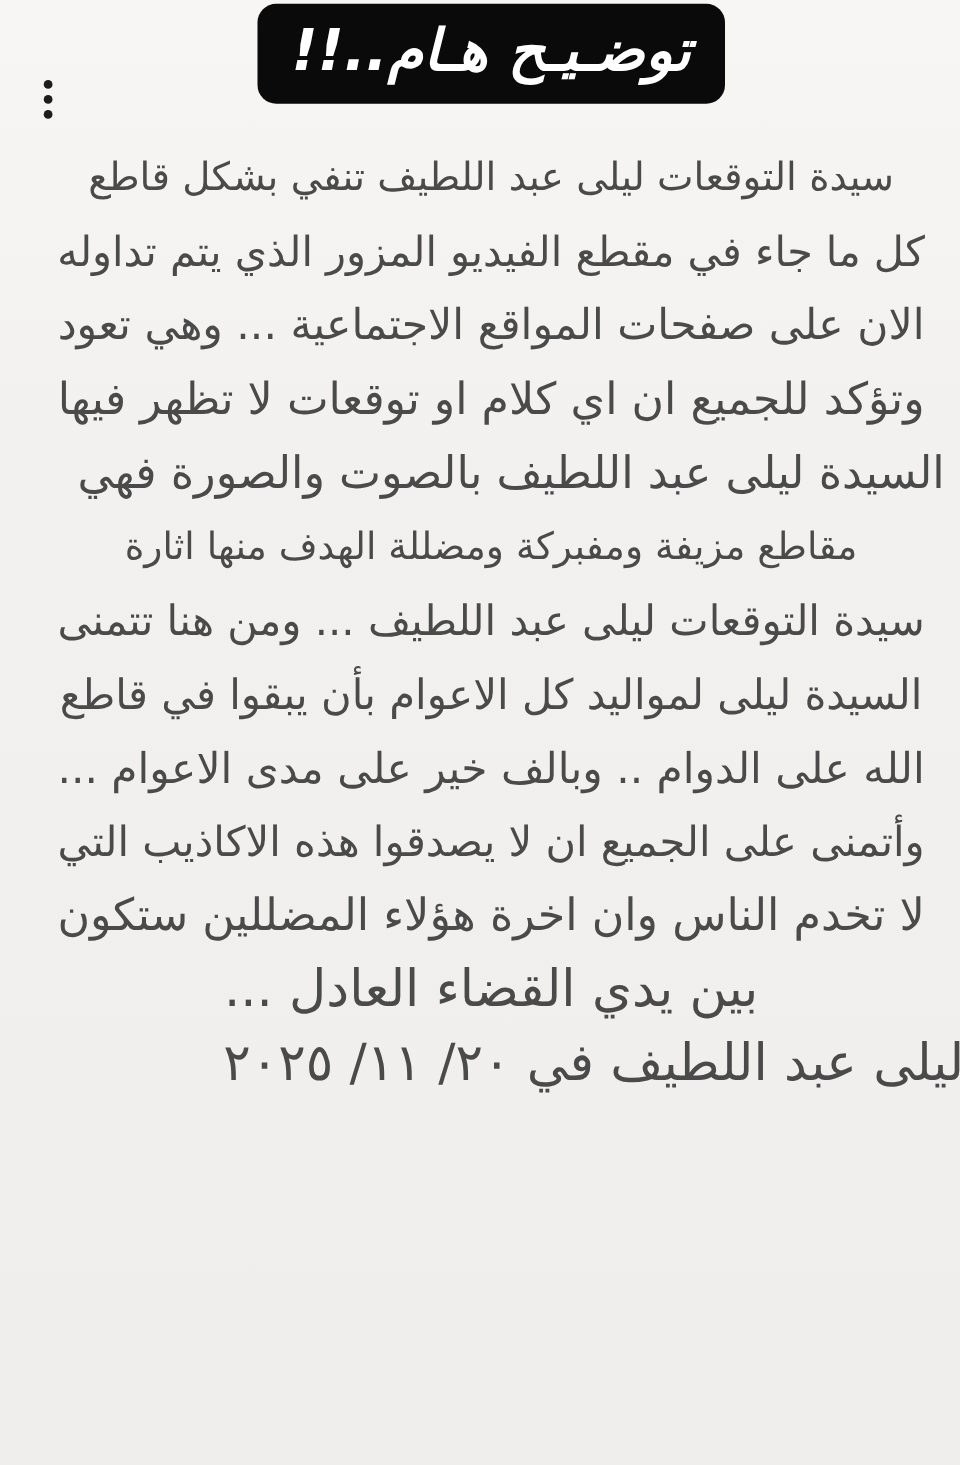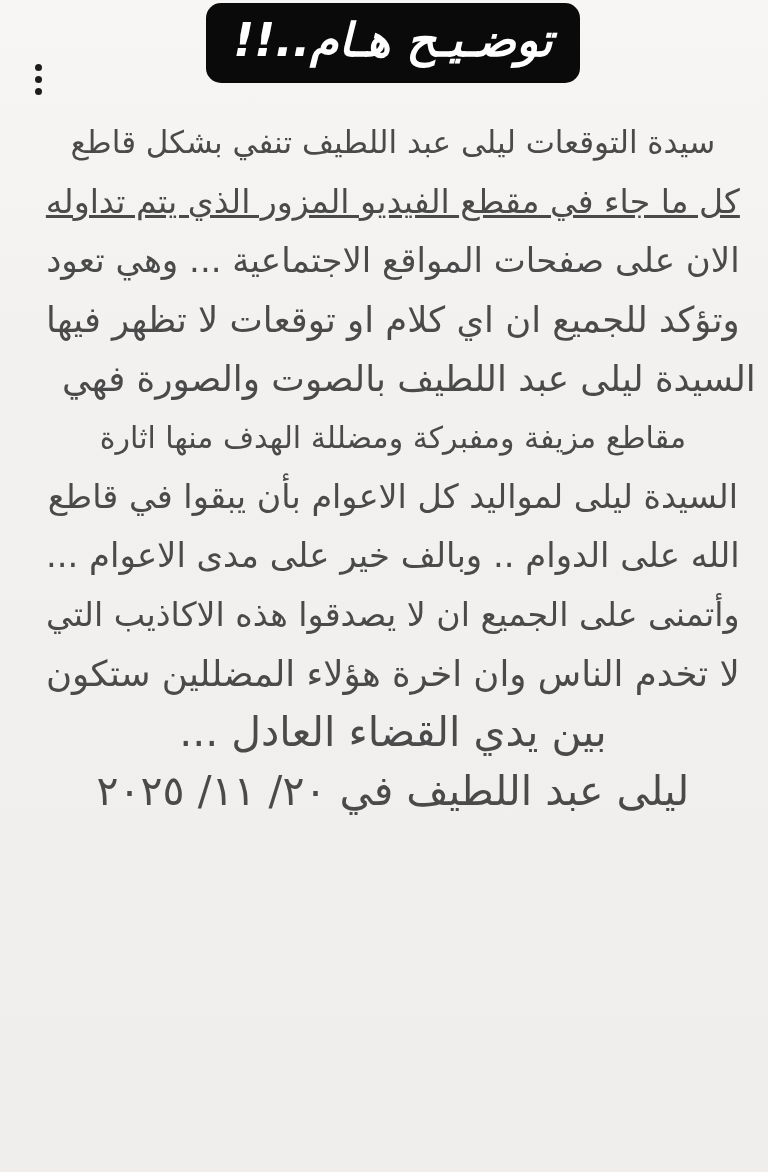--- a/index.html
+++ b/index.html
@@ -148,25 +148,26 @@
   </header>
 
   <main class="post-body">
 
     <div class="banner">
       <span class="banner-text">توضـيـح هـام..!!</span>
     </div>
 
     <div class="text-block">
       <div class="body-line" style="font-size: 31px;">سيدة التوقعات ليلى عبد اللطيف تنفي بشكل قاطع</div>
-      <div class="body-line" style="font-size: 33.1169px; text-decoration: underline;">كل ما جاء في مقطع الفيديو المزور الذي يتم تداوله</div>
+      <div class="body-line" style="font-size: 33.1169px;">كل ما جاء في مقطع الفيديو المزور الذي يتم تداوله</div>
       <div class="body-line" style="font-size: 34.028px;">الان  على صفحات المواقع الاجتماعية ... وهي تعود</div>
       <div class="body-line" style="font-size: 35.4265px;">وتؤكد للجميع ان اي كلام او توقعات لا تظهر فيها</div>
       <div class="body-line" style="font-size: 35.6931px; margin-left: 32px;">السيدة ليلى عبد اللطيف بالصوت والصورة فهي</div>
       <div class="body-line" style="font-size: 30px;">مقاطع مزيفة ومفبركة ومضللة الهدف منها اثارة</div>
+      <div class="body-line" style="font-size: 33.4282px;">سيدة التوقعات ليلى عبد اللطيف ... ومن هنا تتمنى</div>
       <div class="body-line" style="font-size: 33.4282px;">السيدة ليلى لمواليد كل الاعوام بأن يبقوا في قاطع</div>
       <div class="body-line" style="font-size: 33.866px;">الله على الدوام .. وبالف خير على مدى الاعوام ...</div>
       <div class="body-line" style="font-size: 33.2719px;">وأتمنى على الجميع ان لا يصدقوا هذه الاكاذيب التي</div>
       <div class="body-line" style="font-size: 35.5593px;">لا تخدم الناس وان اخرة هؤلاء المضللين ستكون</div>
       <div class="body-line">بين يدي القضاء العادل ...</div>
       <div class="body-line">ليلى عبد اللطيف في ٢٠/ ١١/ ٢٠٢٥</div>
     </div>
 
   </main>
 </div>

